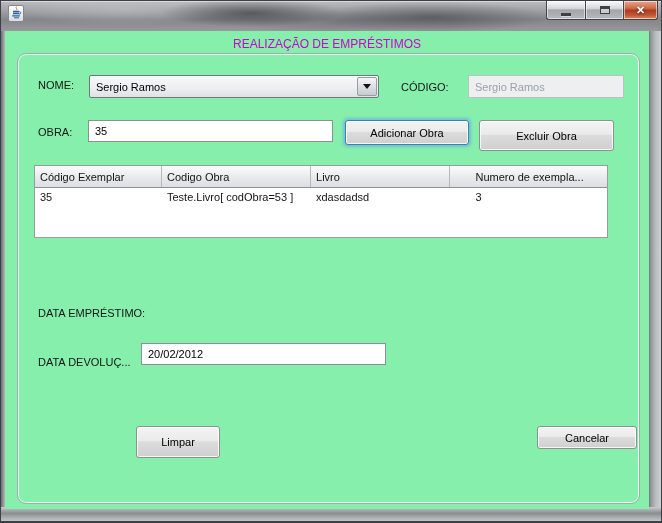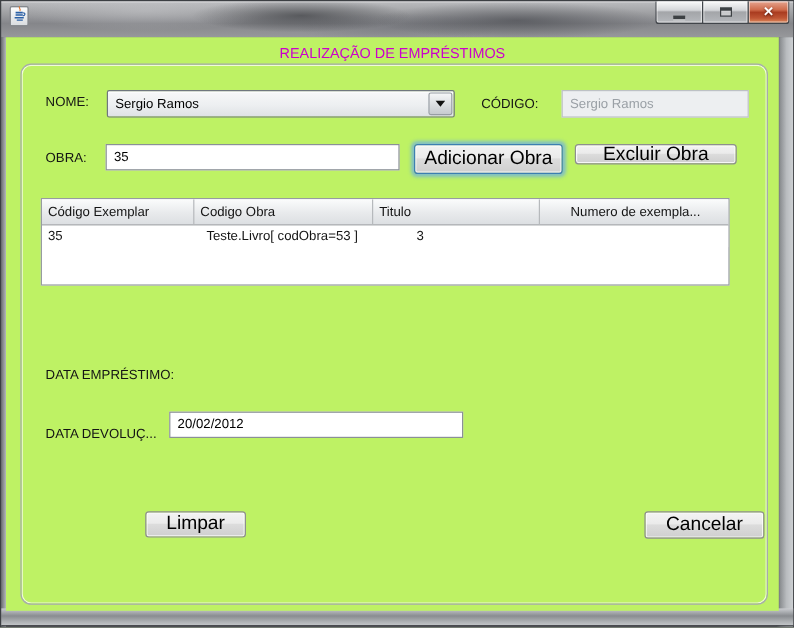--- a/index.html
+++ b/index.html
@@ -49,21 +49,21 @@
   
   .frame-right { position:absolute; top:30px; right:0; width:14px; height:493px;
     background:linear-gradient(90deg,#53565a 0%, #8f9295 25%, #b9bcbf 60%, #cdd0d3 100%); }
   .frame-bottom { position:absolute; left:0; bottom:0; width:662px; height:15px;
     background:linear-gradient(180deg,#caccd0 0%, #898c90 45%, #aaadb0 75%, #c2c5c8 100%);
     border-bottom:1px solid #3c3f43; }
   .frame-left { position:absolute; top:30px; left:0; width:4px; height:493px;
     background:linear-gradient(90deg,#6b6e72, #b4b7ba); }
   .client {
     position:absolute; left:4px; top:30px; width:644px; height:478px;
-    background:#bef264;
+    background:#86efac;
   }
 
   .form-title {
     position:absolute; left:0; top:6px; width:100%; text-align:center;
     font-size:12px; letter-spacing:0px;
   }
 
   .panel {
     position:absolute; left:12px; top:22px; width:623px; height:451px;
     border:1px solid #a6aaae; border-radius:9px;
@@ -77,21 +77,21 @@
     position:absolute; background:#fff; border:1px solid #8a9097;
     font-size:11px; color:#000; display:flex; align-items:center;
     padding-left:6px; white-space:nowrap;
   }
   .tfield.disabled { background:#edeff1; border-color:#bdc1c5; color:#9aa0a6; }
 
   .btn {
     position:absolute; border:1px solid #8e8f8f; border-radius:3px;
     background:linear-gradient(180deg,#f3f3f3 0%,#ebebeb 45%,#dcdcdc 50%,#cfcfcf 100%);
     box-shadow: inset 0 0 0 1px rgba(255,255,255,.8);
-    font-size:16px; color:#000; display:flex; align-items:center; justify-content:center;
+    font-size:11px; color:#000; display:flex; align-items:center; justify-content:center;
     cursor:default;
   }
   .btn.focused {
     border-color:#3c7fb1;
     box-shadow: 0 0 3px 2px rgba(110,175,227,.75), inset 0 0 0 1px rgba(255,255,255,.8);
   }
 
   
   .combo {
     position:absolute; left:84px; top:44px; width:290px; height:23px;
@@ -172,38 +172,39 @@
         <span class="arrow-down"></span>
       </span>
     </div>
 
     <div class="lbl" style="left:396px; top:50px">CÓDIGO:</div>
     <div class="tfield disabled" style="left:463px; top:44px; width:156px; height:23px">Sergio Ramos</div>
 
     <div class="lbl" style="left:33px; top:95px">OBRA:</div>
     <div class="tfield" style="left:83px; top:89px; width:245px; height:22px">35</div>
     <div class="btn focused" style="left:340px; top:89px; width:124px; height:25px">Adicionar Obra</div>
-    <div class="btn" style="left:474px; top:89px; width:135px; height:17px">Excluir Obra</div>
+    <div class="btn" style="left:474px; top:89px; width:135px; height:31px">Excluir Obra</div>
 
     <div class="table">
       <div class="thead">
         <div class="th c0">Código Exemplar</div>
         <div class="th c1">Codigo Obra</div>
-        <div class="th c2">Titulo</div>
+        <div class="th c2">Livro</div>
         <div class="th c3">Numero de exempla...</div>
       </div>
       <div class="trow">
         <div class="td c0">35</div>
         <div class="td c1">Teste.Livro[ codObra=53 ]</div>
+        <div class="td c2">xdasdadsd</div>
         <div class="td c3">3</div>
       </div>
     </div>
 
     <div class="lbl" style="left:33px; top:276px">DATA EMPRÉSTIMO:</div>
 
     <div class="lbl" style="left:33px; top:325px">DATA DEVOLUÇ...</div>
     <div class="tfield" style="left:136px; top:312px; width:245px; height:22px">20/02/2012</div>
 
-    <div class="btn" style="left:116px; top:395px; width:84px; height:22px">Limpar</div>
+    <div class="btn" style="left:131px; top:395px; width:84px; height:32px">Limpar</div>
     <div class="btn" style="left:532px; top:395px; width:100px; height:23px">Cancelar</div>
 
   </div>
 </div>
 
 </body></html>

